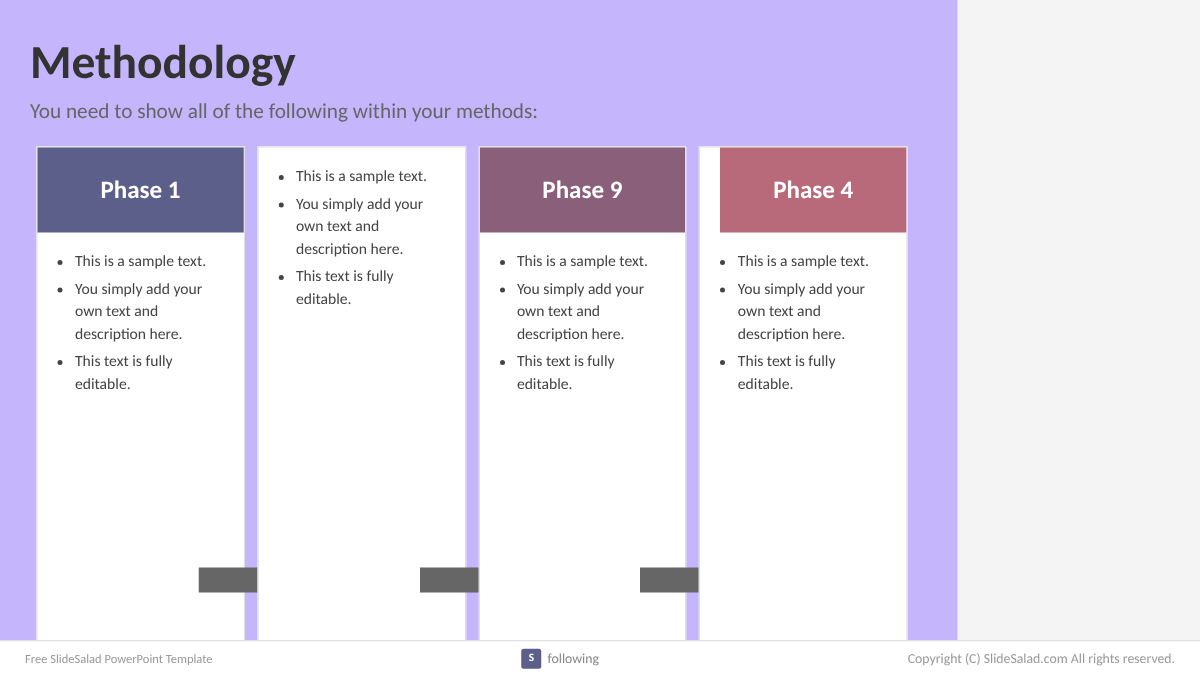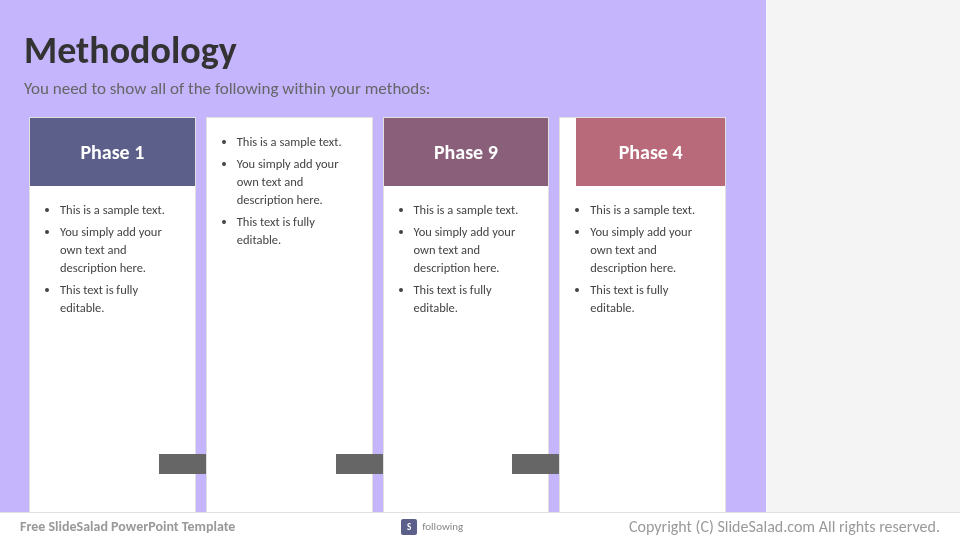--- a/index.html
+++ b/index.html
@@ -127,23 +127,22 @@
       height: 28px;
       background: #fff;
       border-top: 1px solid #e0e0e0;
       display: flex;
       align-items: center;
       justify-content: space-between;
       padding: 0 20px;
     }
 
     .footer-left {
-      font-size: 14px;
+      font-size: 10px;
       color: #999;
-      font-weight: bold;
     }
 
     .footer-center {
       display: flex;
       align-items: center;
       gap: 5px;
       font-size: 11px;
       color: #888;
     }
 
@@ -154,21 +153,21 @@
       border-radius: 2px;
       display: flex;
       align-items: center;
       justify-content: center;
       color: #fff;
       font-size: 9px;
       font-weight: bold;
     }
 
     .footer-right {
-      font-size: 16px;
+      font-size: 11px;
       color: #999;
     }
   </style>
 </head>
 <body>
 
 <div class="slide">
   <h1 class="title">Methodology</h1>
   <p class="subtitle">You need to show all of the following within your methods:</p>
 

